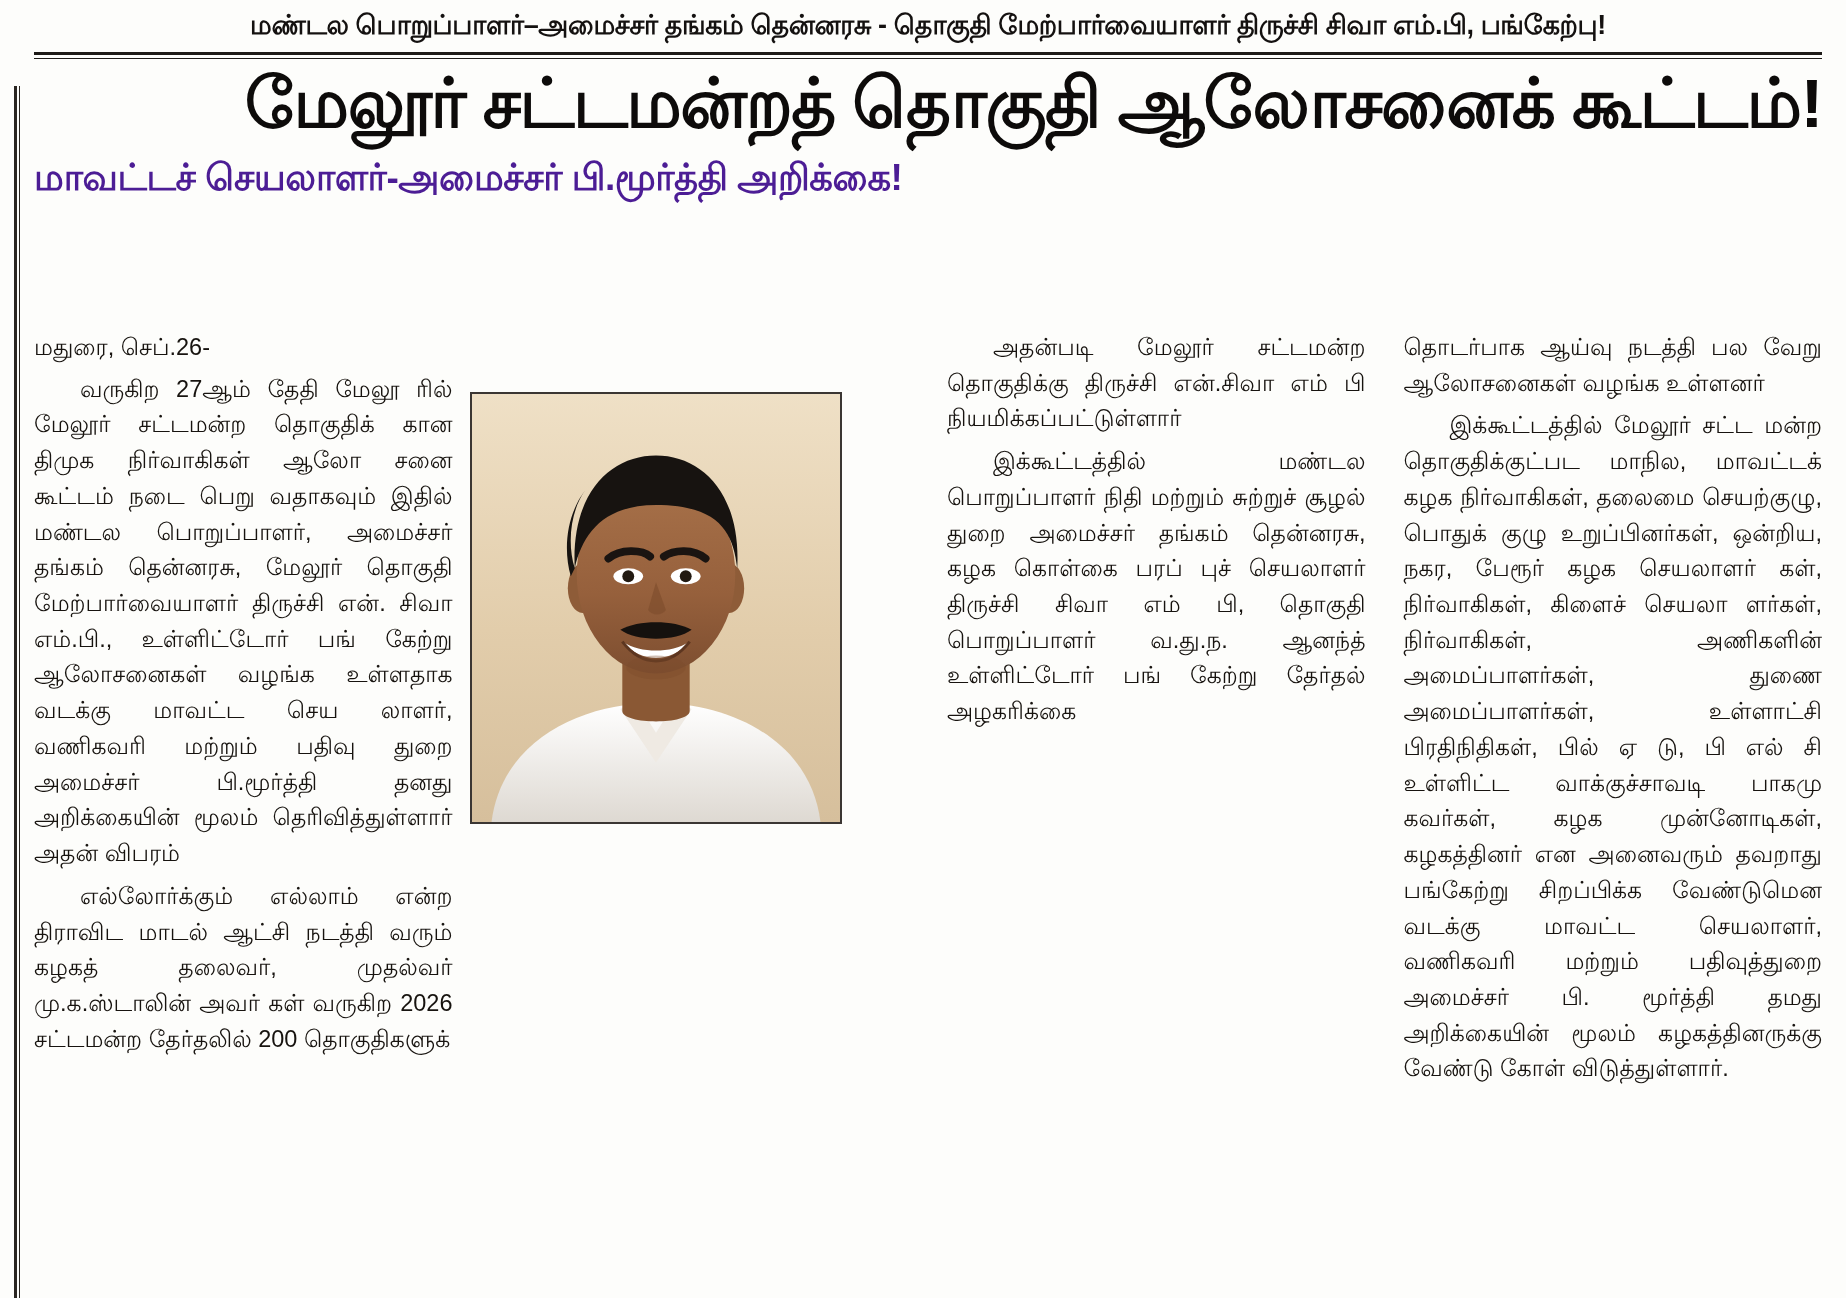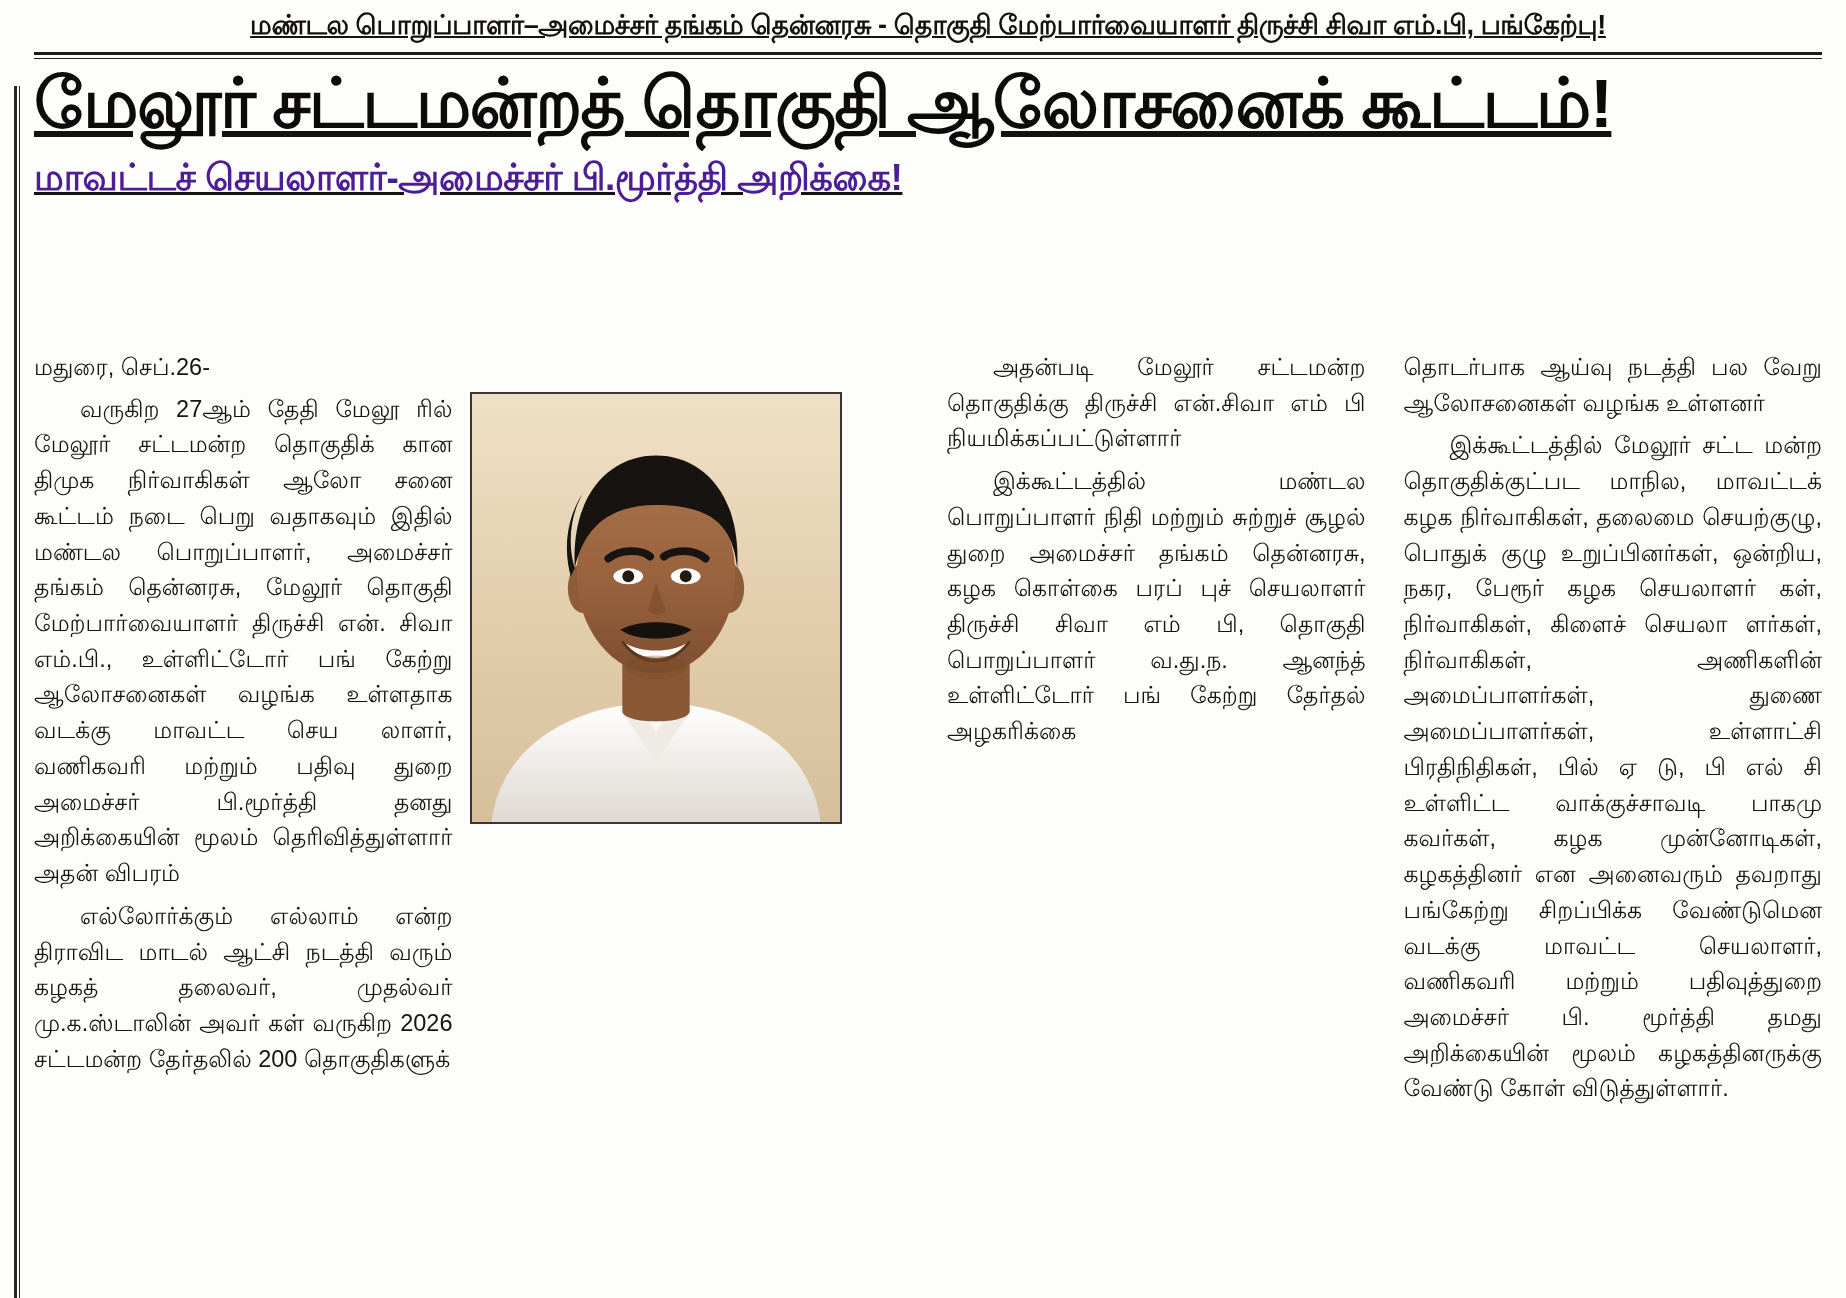--- a/index.html
+++ b/index.html
@@ -15,21 +15,20 @@
     color: #16120f;
   }
 
   #page {
     position: relative;
     width: 1846px;
     height: 1298px;
     background: #fdfdfb;
     box-sizing: border-box;
     padding: 0 24px 0 34px;
-    text-decoration: underline;
   }
 
   
   .left-rule {
     position: absolute;
     left: 14px;
     top: 86px;
     bottom: 0;
     width: 3px;
     background: #2a2622;
@@ -60,21 +59,21 @@
     height: 3px;
     margin: 2px 0 6px 0;
   }
 
   .headline {
     font-size: 69px;
     font-weight: bold;
     line-height: 1.12;
     letter-spacing: -1.5px;
     color: #0d0b0a;
-    text-align: left;
+    text-align: right;
     margin: 6px 0 4px 0;
     white-space: nowrap;
   }
 
   .subhead {
     font-size: 37px;
     font-weight: bold;
     line-height: 1.2;
     color: #4c1d95;
     margin: 14px 0 0 0;
@@ -83,21 +82,20 @@
 
   
   .cols {
     position: absolute;
     left: 34px;
     right: 24px;
     top: 330px;
     bottom: 0;
     display: flex;
     gap: 38px;
-    margin-top: 20px;
   }
   .col {
     flex: 1 1 0;
     font-size: 23.5px;
     line-height: 1.52;
     color: #17130f;
   }
   .col p {
     margin: 0 0 7px 0;
     text-align: justify;

